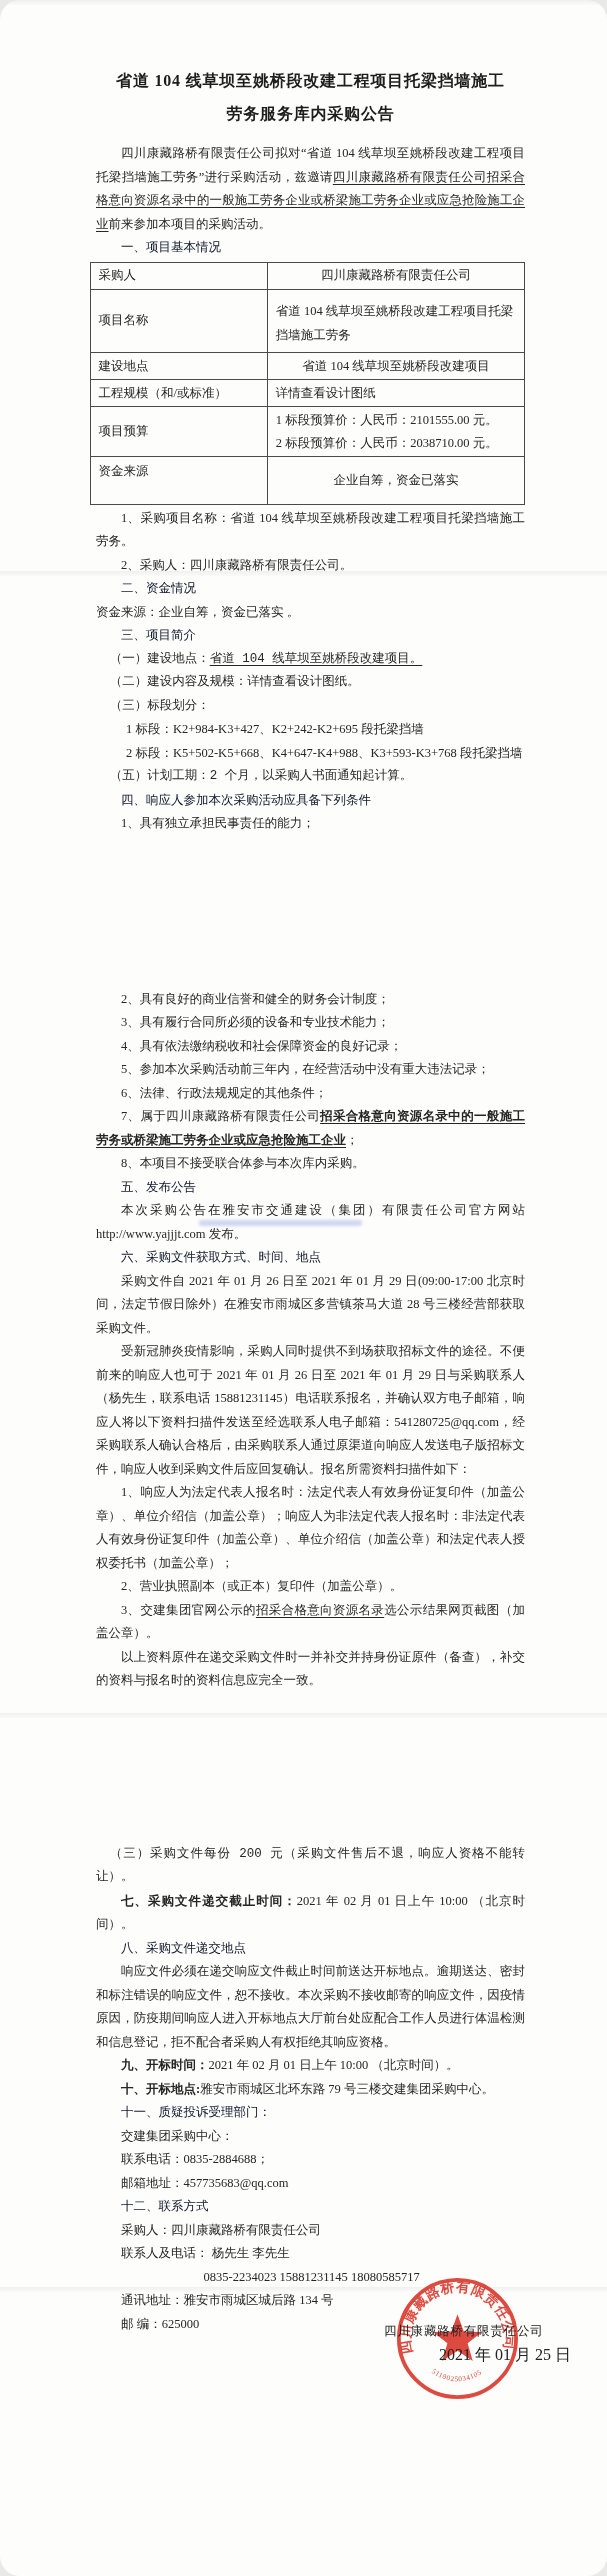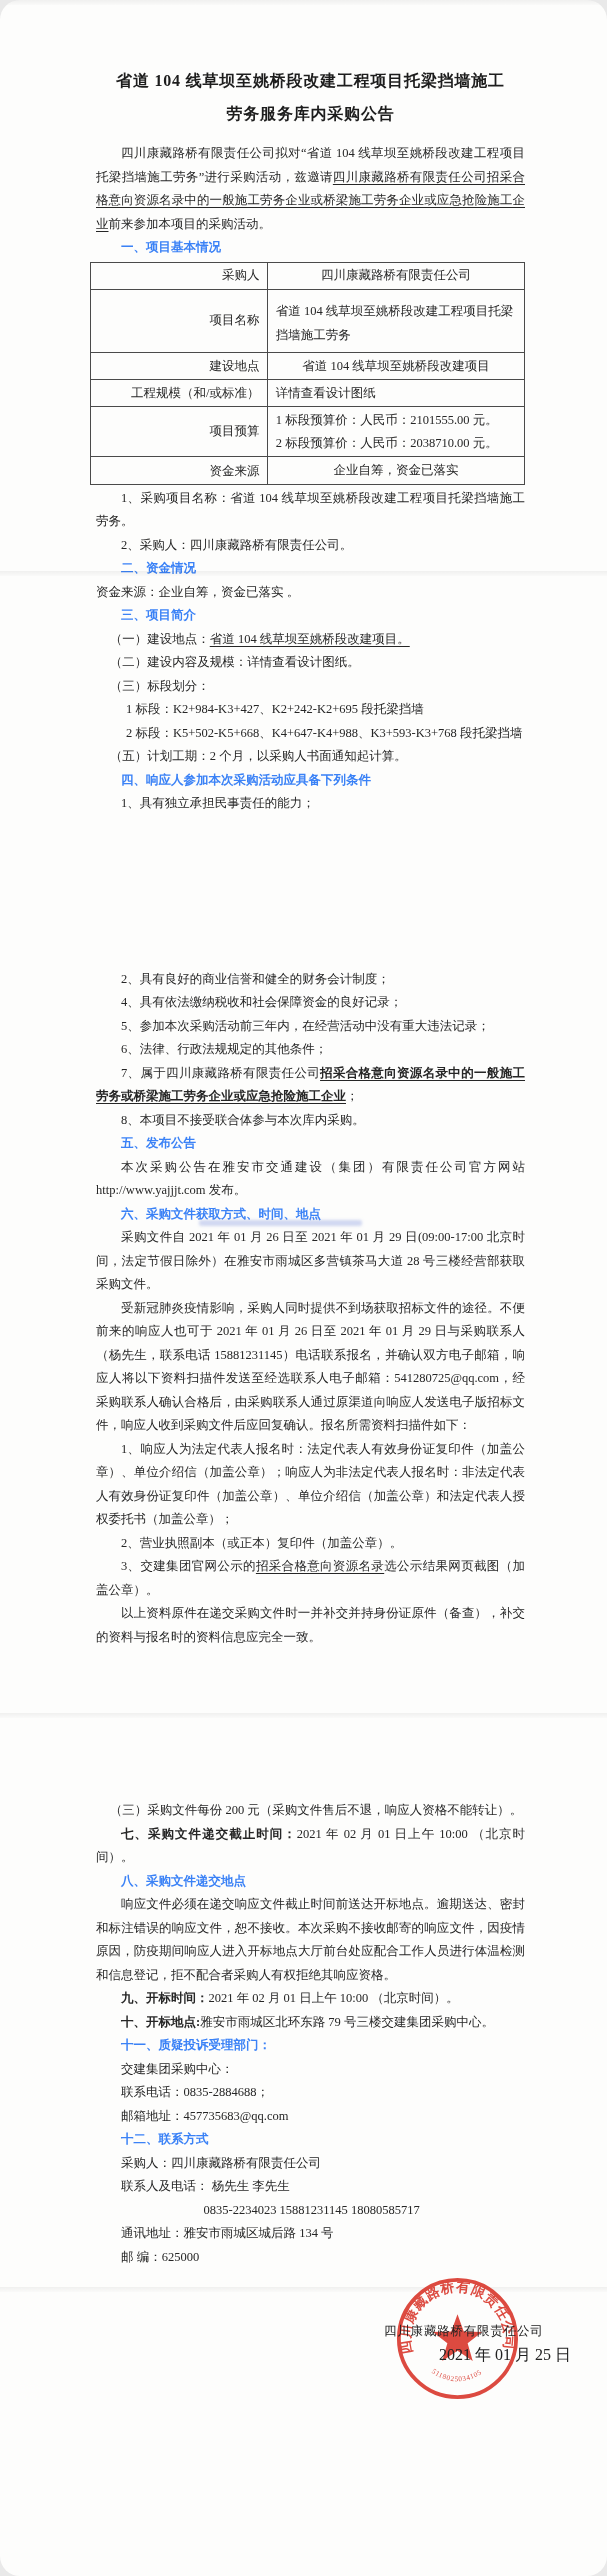--- a/index.html
+++ b/index.html
@@ -9,35 +9,35 @@
     font-family:"Liberation Serif","DejaVu Serif",serif;
     color:#262626;
     border-radius:20px;
   }
   .content{padding:64px 82px 0 96px;}
   .title{
     text-align:center;font-weight:bold;font-size:16px;line-height:33px;
     letter-spacing:0.8px;color:#1d1d1d;margin:0;
   }
   p,.sec{margin:0;font-size:12.5px;line-height:23.5px;text-align:justify;text-indent:2em;}
-  .sec{font-weight:bold;color:#3b82f6;}
+  .sec{font-weight:normal;color:#0f172a;}
   .b{font-weight:bold;}
   .u{text-decoration:underline;text-underline-offset:3px;}
   .ind0{text-indent:0;}
-  .ind1{text-indent:1.1em;}
+  .ind1{text-indent:1.1em;font-family:Liberation Mono, monospace;}
   .ind25{text-indent:2.4em;}
   .ind9{text-indent:8.6em;}
   table.info{
     border-collapse:collapse;width:435px;margin:2.3px 0 1.5px -6px;table-layout:fixed;
   }
   table.info td{
     border:1.1px solid #4a4a4a;font-size:12.5px;line-height:23px;
     padding:1.5px 7.6px;vertical-align:middle;color:#262626;
   }
-  td.lab{width:161px;padding-left:29px;text-align:right;}
+  td.lab{width:161px;padding-left:29px;}
   td.val{padding-left:20px;}
   td.valc{text-align:center;padding-left:4.6px;}
   .gap1{height:152px;}
   .gap2{height:150px;}
   .band{position:absolute;left:0;width:607px;pointer-events:none;}
   .band-line{height:5.3px;background:linear-gradient(180deg,rgba(0,0,0,0.05),rgba(0,0,0,0.01));}
   .hl{
     position:absolute;left:199px;top:1220px;width:163px;height:6px;
     background:rgba(105,130,215,0.30);filter:blur(1.5px);border-radius:2.3px;
   }
@@ -86,21 +86,21 @@
         <td class="val">详情查看设计图纸</td>
       </tr>
       <tr>
         <td class="lab">项目预算</td>
         <td class="val">
           <div>1 标段预算价：人民币：2101555.00 元。</div>
           <div>2 标段预算价：人民币：2038710.00 元。</div>
         </td>
       </tr>
       <tr>
-        <td class="lab" style="padding-top:3px;padding-bottom:1px;">资金来源</td>
+        <td class="lab" style="padding-top:3px;padding-bottom:21px;">资金来源</td>
         <td class="valc">企业自筹，资金已落实</td>
       </tr>
     </tbody>
       </table>
 
     <p>1、采购项目名称：省道 104 线草坝至姚桥段改建工程项目托梁挡墙施工劳务。</p>
     <p>2、采购人：四川康藏路桥有限责任公司。</p>
 
     <div class="sec">二、资金情况</div>
     <p class="ind0">资金来源：企业自筹，资金已落实 。</p>
@@ -112,20 +112,21 @@
     <p class="ind25">1 标段：K2+984-K3+427、K2+242-K2+695 段托梁挡墙</p>
     <p class="ind25">2 标段：K5+502-K5+668、K4+647-K4+988、K3+593-K3+768 段托梁挡墙</p>
     <p class="ind1">（五）计划工期：2 个月，以采购人书面通知起计算。</p>
 
     <div class="sec">四、响应人参加本次采购活动应具备下列条件</div>
     <p>1、具有独立承担民事责任的能力；</p>
 
     <div class="gap1"></div>
 
     <p>2、具有良好的商业信誉和健全的财务会计制度；</p>
+    <p>3、具有履行合同所必须的设备和专业技术能力；</p>
     <p>4、具有依法缴纳税收和社会保障资金的良好记录；</p>
     <p>5、参加本次采购活动前三年内，在经营活动中没有重大违法记录；</p>
     <p>6、法律、行政法规规定的其他条件；</p>
     <p><span>7、属于四川康藏路桥有限责任公司</span><span class="u b">招采合格意向资源名录中的一般施工劳务或桥梁施工劳务企业或应急抢险施工企业</span><span>；</span></p>
     <p>8、本项目不接受联合体参与本次库内采购。</p>
 
     <div class="sec">五、发布公告</div>
     <p>本次采购公告在雅安市交通建设（集团）有限责任公司官方网站 http://www.yajjjt.com 发布。</p>
 
     <div class="sec">六、采购文件获取方式、时间、地点</div>

